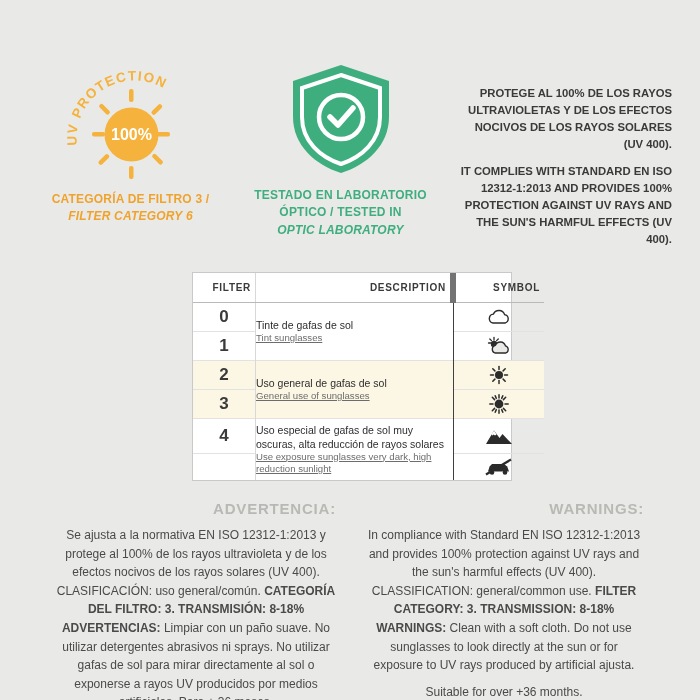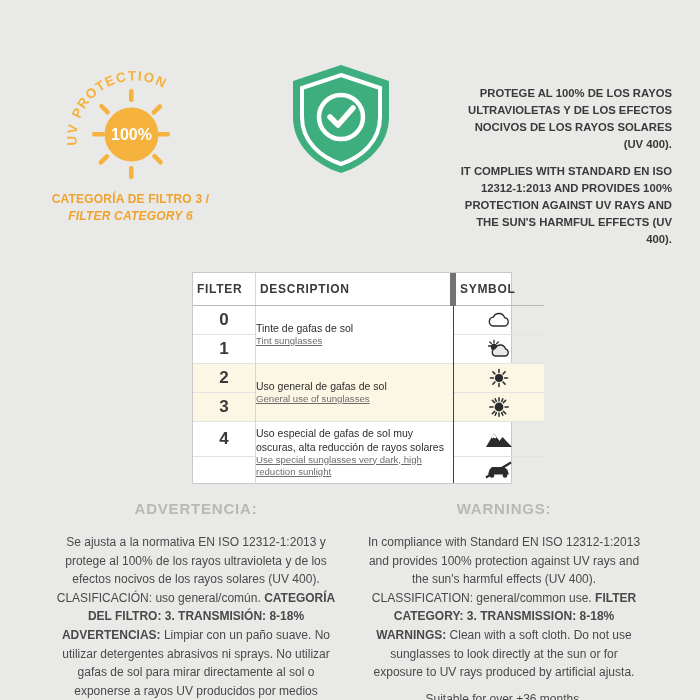--- a/index.html
+++ b/index.html
@@ -90,27 +90,27 @@
     background: #fff;
     border: 1px solid #c9c9c7;
     box-sizing: border-box;
   }
   table.filters {
     border-collapse: collapse;
     width: 100%;
     table-layout: fixed;
   }
   table.filters th {
-    font-size: 12px;
+    font-size: 10px;
     font-weight: bold;
     letter-spacing: 0.7px;
     padding: 9px 4px;
     color: #3a3a3a;
     border-bottom: 1px solid #b9b9b7;
-    text-align: left;
+    text-align: right;
   }
   th.c-filter { width: 54px; border-right: 1px solid #d8d8d6; }
   th.c-desc   { width: 186px; border-right: 6px solid #737373; }
   th.c-sym    { width: 80px; }
 
   table.filters td {
     border-top: 1px solid #e2e2e0;
     vertical-align: middle;
     padding: 0;
   }
@@ -153,21 +153,22 @@
     width: 50%;
     box-sizing: border-box;
     padding: 0 14px;
     text-align: center;
   }
   .warn-title {
     font-size: 15px;
     font-weight: bold;
     color: #b8b8b4;
     letter-spacing: 0.8px;
-    margin-bottom: 16px;
+    margin-bottom: 9px;
+    text-align: right;
   }
   .warn-body {
     font-size: 12px;
     line-height: 1.55;
     color: #4a4a4a;
   }
   .warn-body b { font-weight: bold; }
 </style>
 </head>
 <body>
@@ -208,20 +209,25 @@
 
     <div class="col col-lab">
       <div class="shield-wrap">
         <svg width="112" height="120" viewBox="0 0 112 120">
           <path d="M56 6 L104 22 L104 58 C104 86 82 106 56 114 C30 106 8 86 8 58 L8 22 Z" fill="#3fae7f"></path>
           <path d="M56 16 L95 29 L95 58 C95 82 77 98 56 105 C35 98 17 82 17 58 L17 29 Z" fill="none" stroke="#ffffff" stroke-width="4"></path>
           <circle cx="56" cy="58" r="22" fill="none" stroke="#ffffff" stroke-width="4.5"></circle>
           <path d="M45 58 L53 66 L68 49" fill="none" stroke="#ffffff" stroke-width="5.5" stroke-linecap="round" stroke-linejoin="round"></path>
         </svg>
       </div>
+      <div class="caption cap-green">
+        <span>TESTADO EN LABORATORIO</span><br>
+        <span>ÓPTICO / TESTED IN</span><br>
+        <span class="it">OPTIC LABORATORY</span>
+      </div>
     </div>
 
     <div class="col col-text">
       <div class="para">PROTEGE AL 100% DE LOS RAYOS ULTRAVIOLETAS Y DE LOS EFECTOS NOCIVOS DE LOS RAYOS SOLARES (UV 400).</div>
       <div class="para it" style="margin-top:10px;">IT COMPLIES WITH STANDARD EN ISO 12312-1:2013 AND PROVIDES 100% PROTECTION AGAINST UV RAYS AND THE SUN'S HARMFUL EFFECTS (UV 400).</div>
     </div>
   </div>
 
   <div class="table-wrap">
     <table class="filters">
@@ -304,21 +310,21 @@
                 <line x1="9.3" y1="15.6" x2="8.2" y2="18.2"></line>
               </g>
             </svg>
           </td>
         </tr>
 
         <tr>
           <td class="num" style="height:34px">4</td>
           <td class="desc" rowspan="2">
             <span class="es">Uso especial de gafas de sol muy oscuras, alta reducción de rayos solares</span>
-            <span class="en">Use special sunglasses very dark, high reduction sunlight</span>
+            <span class="en">Use exposure sunglasses very dark, high reduction sunlight</span>
           </td>
           <td class="sym">
             <svg class="sym-svg" width="30" height="22" viewBox="0 0 30 22">
               <path d="M2 19 L10 5.5 L15.5 13 L18.5 9 L28 19 Z" fill="#2b2b2b"></path>
               <path d="M7.4 9.5 L10 5.5 L12.6 9.5 L11 10.6 L9.6 9.6 L8.4 10.6 Z" fill="#ffffff"></path>
             </svg>
           </td>
         </tr>
         <tr>
           <td class="num nb" style="height:26px"></td>

